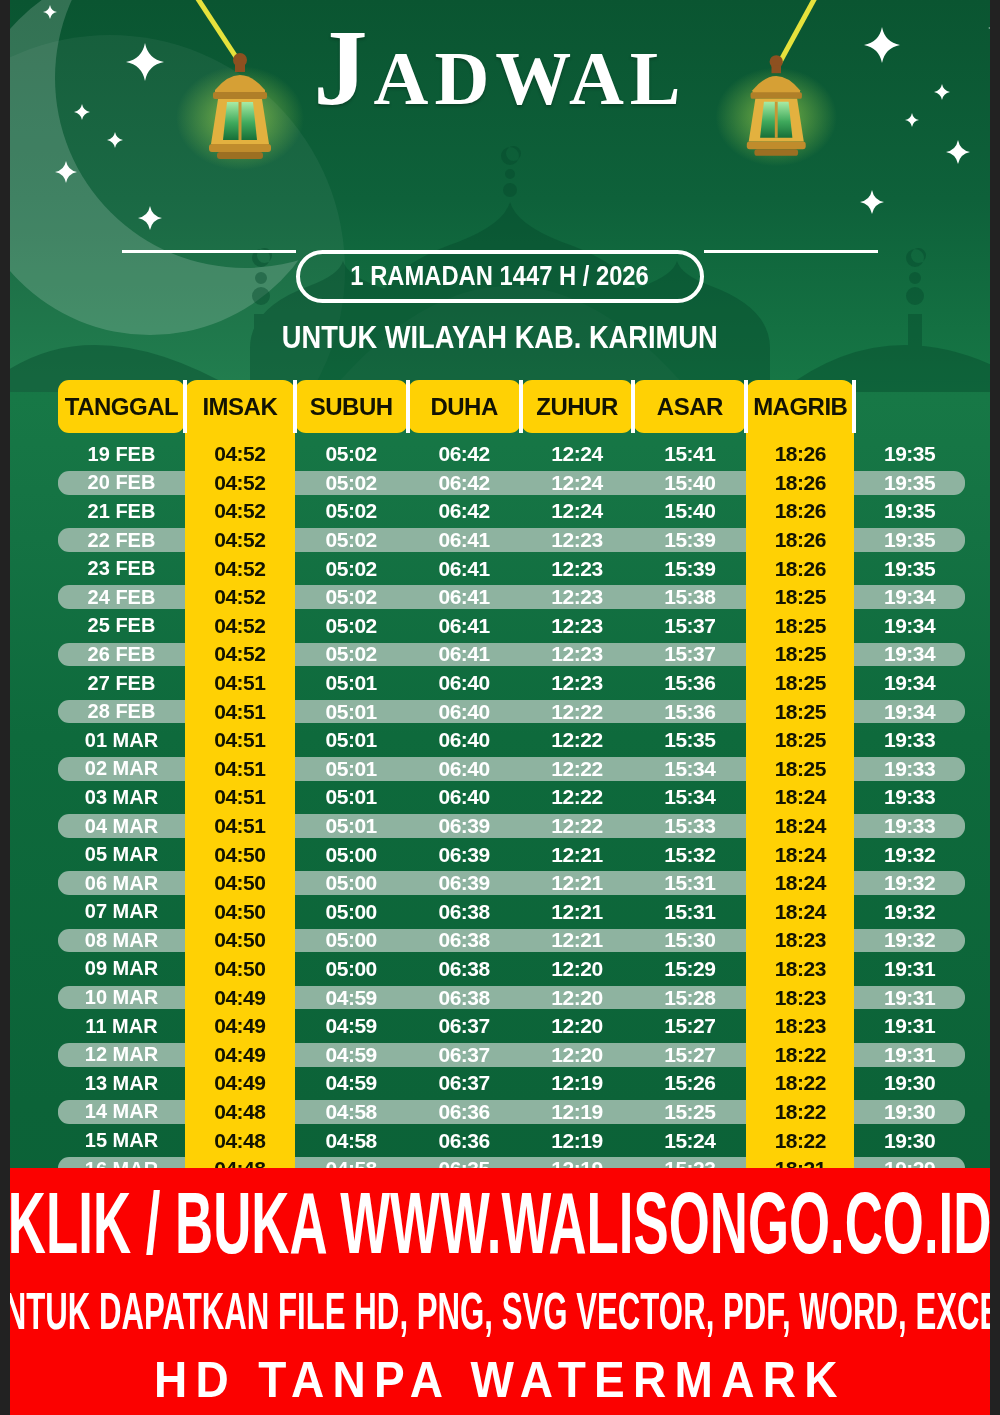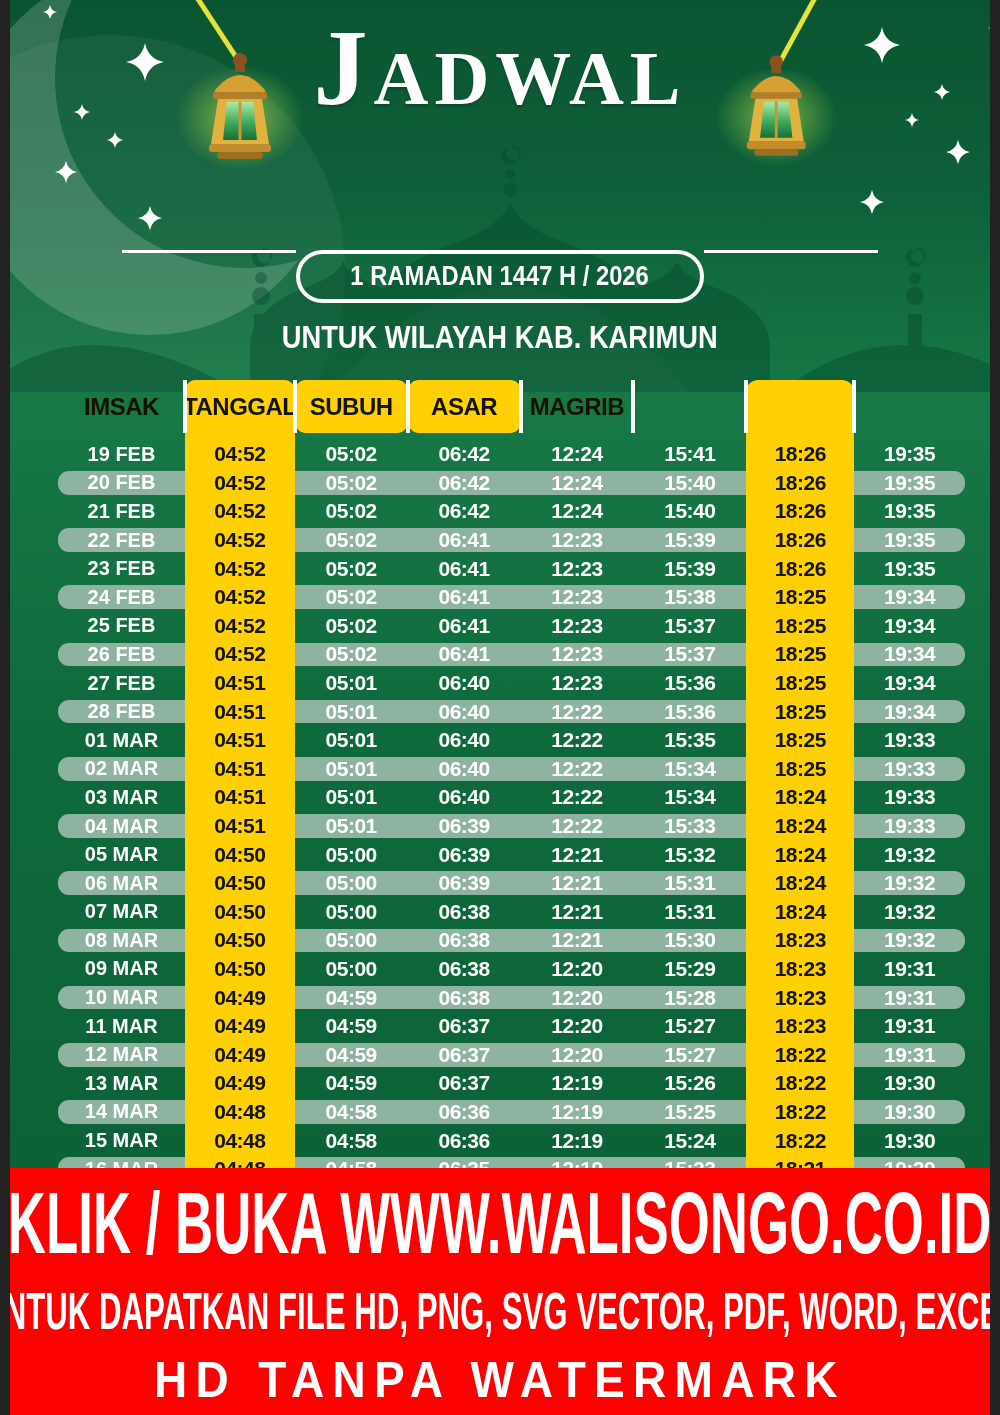--- a/index.html
+++ b/index.html
@@ -141,23 +141,25 @@
     <div class="bline"></div>
   </div>
 
   <div class="subtitle"><span>UNTUK WILAYAH KAB. KARIMUN</span></div>
 
   <div class="table">
     <div class="ystripe s-imsak"></div>
     <div class="ystripe s-magrib"></div>
 
     <div class="thead">
+      <div class="hcell">TANGGAL</div>
       <div class="hcell clear">IMSAK</div>
-      <div class="hcell">TANGGAL</div>
       <div class="hcell">SUBUH</div>
+      <div class="hcell">DUHA</div>
+      <div class="hcell">ZUHUR</div>
       <div class="hcell">ASAR</div>
       <div class="hcell clear">MAGRIB</div>
       <div class="hsep" style="left:14%"></div>
       <div class="hsep" style="left:26.1%"></div>
       <div class="hsep" style="left:38.55%"></div>
       <div class="hsep" style="left:51%"></div>
       <div class="hsep" style="left:63.45%"></div>
       <div class="hsep" style="left:75.9%"></div>
       <div class="hsep" style="left:87.8%"></div>
     </div>

